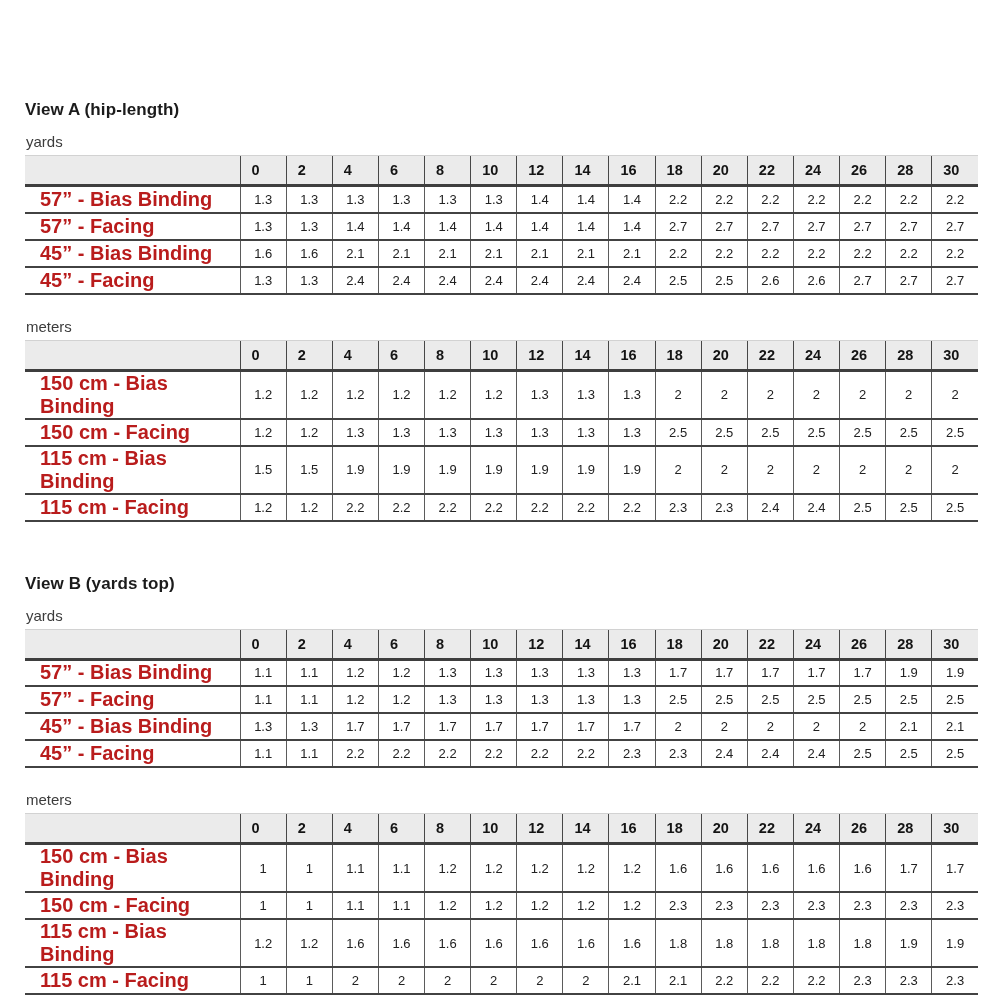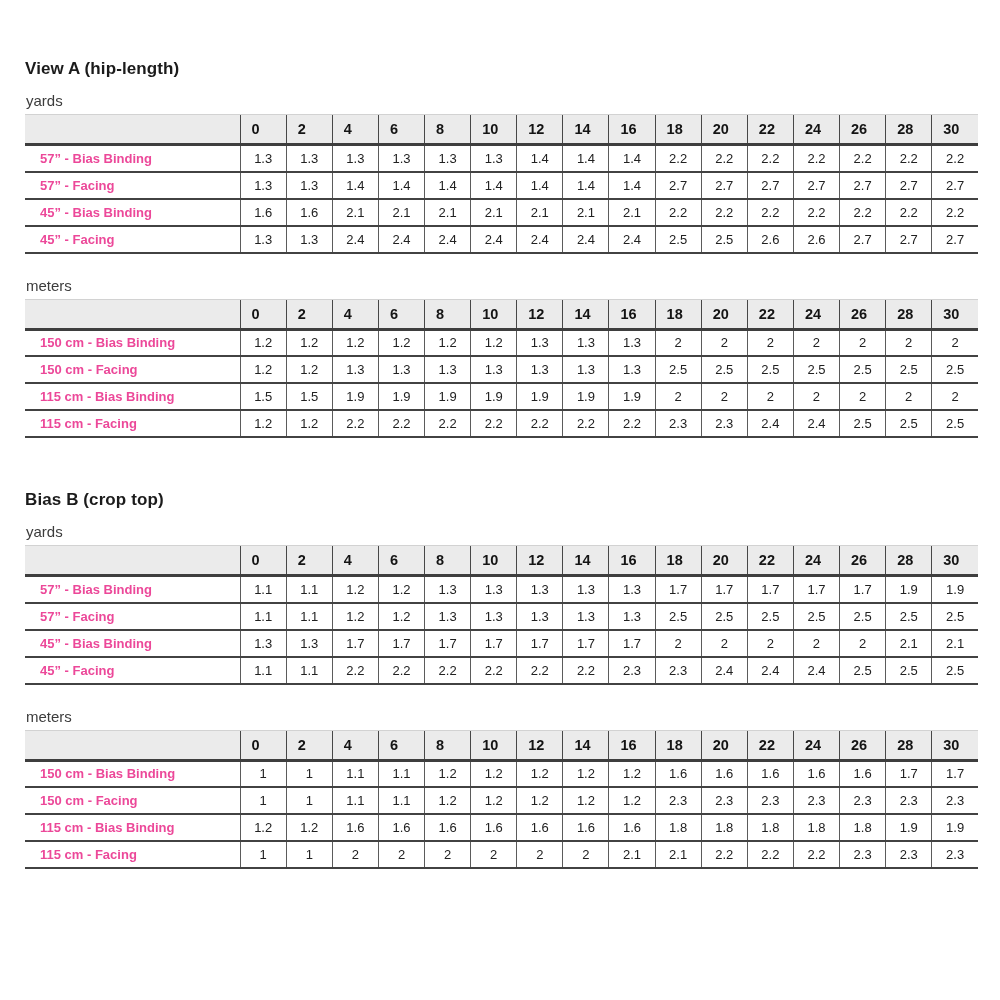--- a/index.html
+++ b/index.html
@@ -5,21 +5,21 @@
   * { box-sizing: border-box; }
   html, body {
     margin: 0; padding: 0;
     background: #ffffff;
     width: 1000px; height: 1000px;
     font-family: "Liberation Sans", sans-serif;
     overflow: hidden;
   }
   .page {
     width: 1000px; height: 1000px;
-    padding: 59px 22px 0 25px;
+    padding: 100px 22px 0 25px;
   }
   section.view-section { margin: 0; }
   section.view-section + section.view-section { margin-top: 52px; }
   .section-title {
     font-size: 17px;
     font-weight: bold;
     color: #1b1b1b;
     margin: 0 0 13px 0;
     letter-spacing: 0.1px;
   }
@@ -44,23 +44,23 @@
     color: #141414;
     text-align: left;
     padding: 0 0 0 11px;
     border-top: 1px solid #d2d2d2;
     border-bottom: 3px solid #3e3e3e;
   }
   thead th + th { border-left: 1px solid #474747; }
   tbody tr { border-bottom: 2px solid #424242; }
   tbody th.row-label {
     text-align: left;
-    font-size: 13px;
+    font-size: 20px;
     font-weight: bold;
-    color: #ec4899;
+    color: #b91c1c;
     padding: 0 0 0 15px;
     height: 27px;
   }
   tbody td {
     text-align: center;
     font-size: 13px;
     color: #212121;
     border-left: 1px solid #5b5b5b;
     height: 27px;
     padding: 0;
@@ -313,21 +313,21 @@
             <td>2.4</td>
             <td>2.5</td>
             <td>2.5</td>
             <td>2.5</td>
           </tr>
         </tbody>
       </table>
   </section>
 
   <section class="view-section">
-    <h2 class="section-title">Bias B (crop top)</h2>
+    <h2 class="section-title">View B (yards top)</h2>
 
     <div class="unit-label">yards</div>
     <table class="req-table">
         <colgroup>
           <col class="label-col">
           <col class="num-col">
           <col class="num-col">
           <col class="num-col">
           <col class="num-col">
           <col class="num-col">

